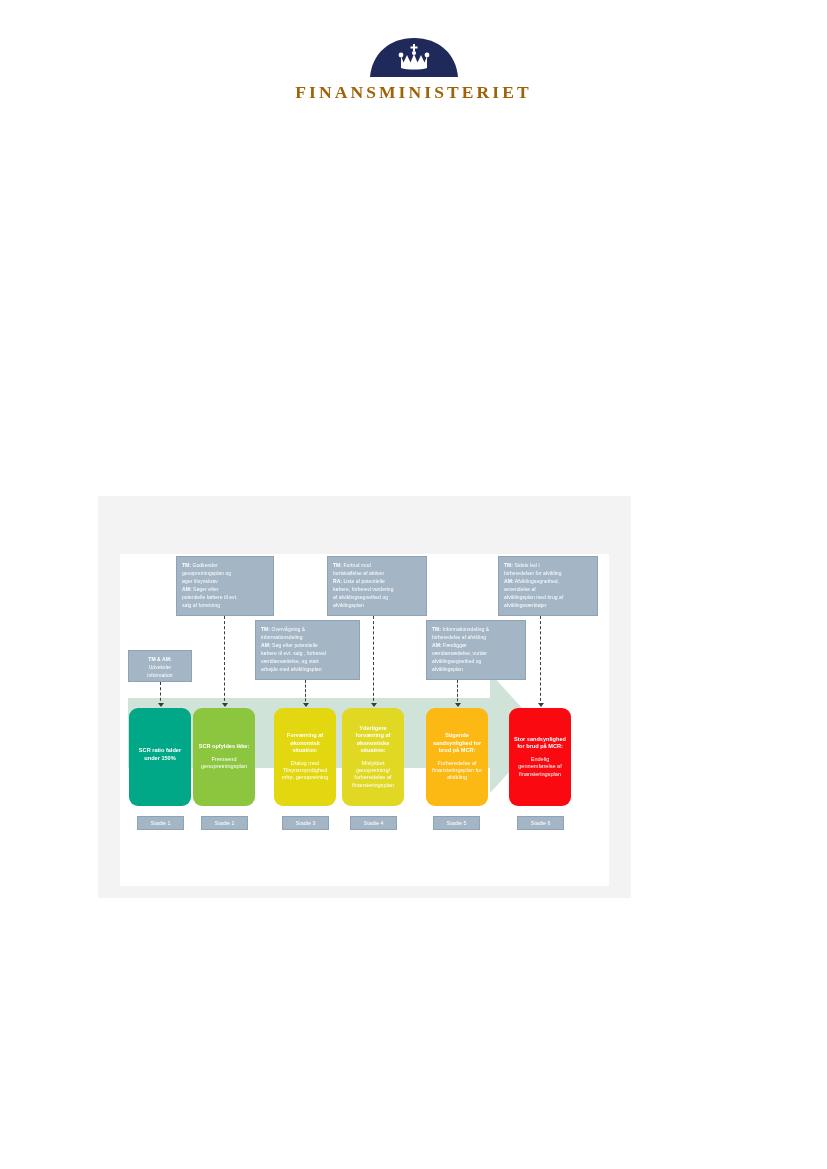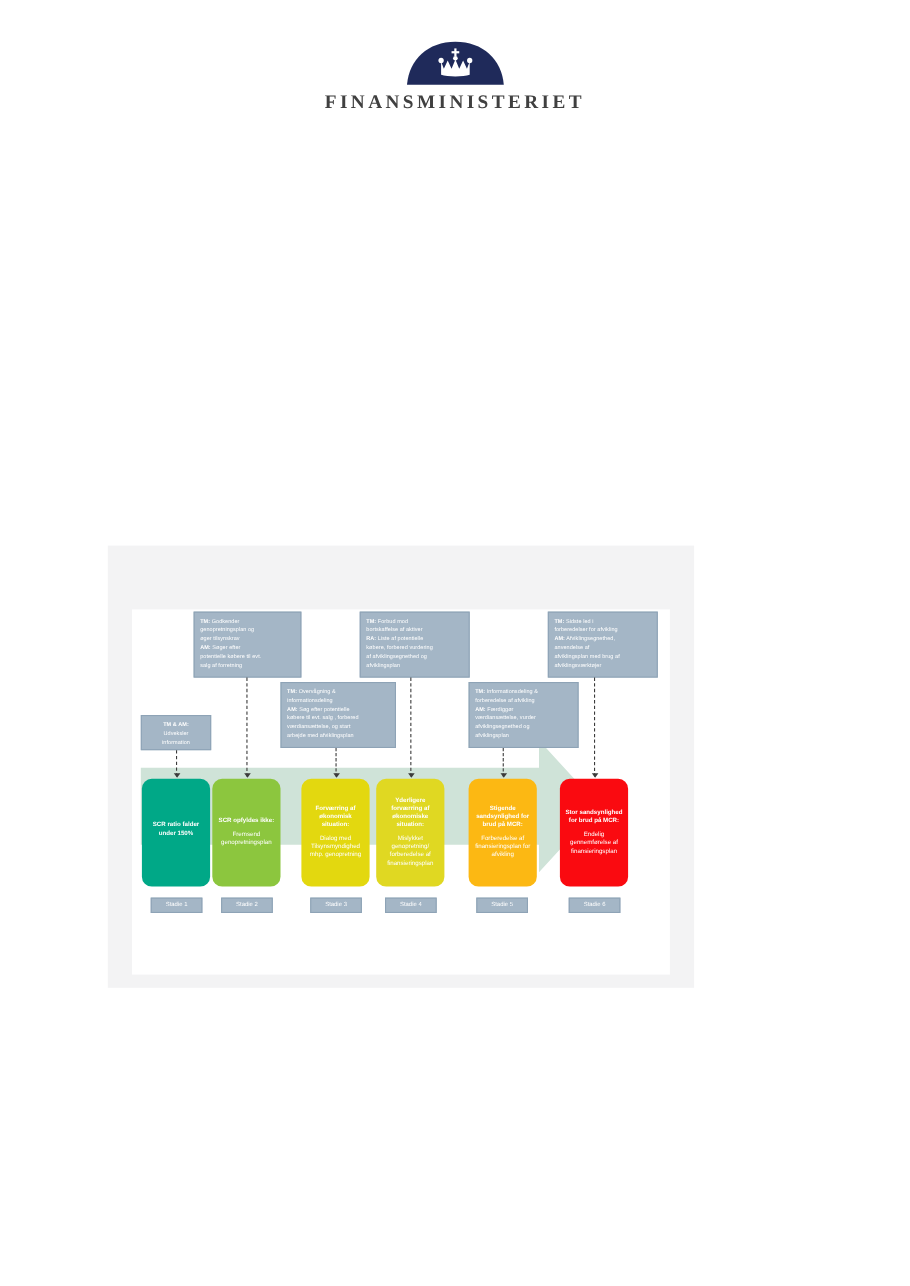--- a/index.html
+++ b/index.html
@@ -17,21 +17,21 @@
     position: absolute;
     left: 0; top: 36px;
     width: 827px;
     display: flex; flex-direction: column;
     align-items: center; justify-content: center;
   }
   .crown { display:block; }
   .logo-word {
     margin-top: 4px;
     font-family: "Liberation Serif", serif;
-    color: #404040;
+    color: #a16207;
     font-size: 17.5px;
     font-weight: bold;
     letter-spacing: 3.1px;
   }
 
   
   .fig-outer {
     position: absolute;
     left: 98px; top: 496px;
     width: 533px; height: 402px;

